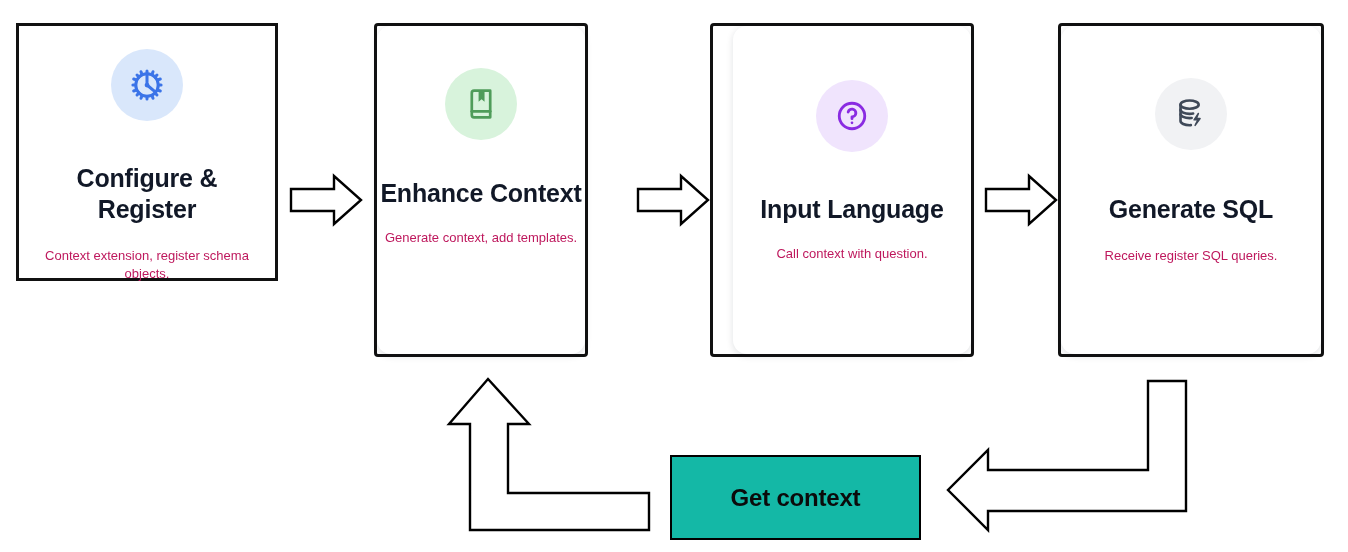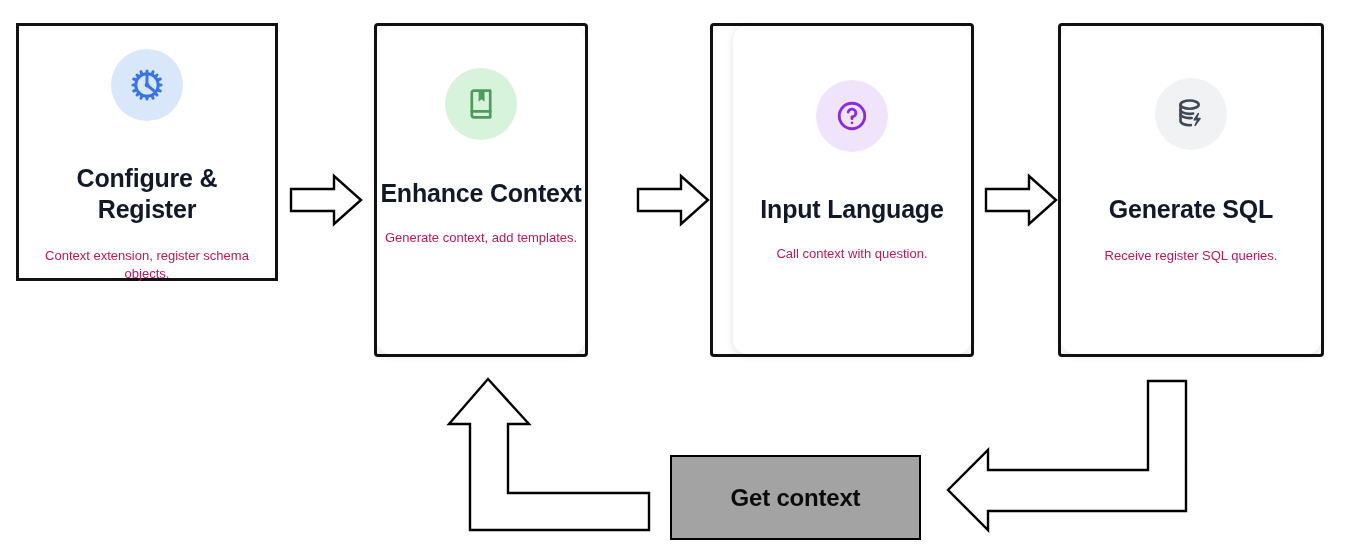--- a/index.html
+++ b/index.html
@@ -88,21 +88,21 @@
     fill: #ffffff;
     stroke: #000000;
     stroke-width: 2.4;
     stroke-linejoin: miter;
   }
 
   
   .ctx-box {
     position: absolute;
     box-sizing: border-box;
-    background: #a3a3a3;
+    background: #14b8a6;
     border: 2.6px solid #000000;
     display: flex;
     align-items: center;
     justify-content: center;
   }
   .ctx-label {
     font-size: 24px;
     font-weight: bold;
     color: #0b0b0b;
     letter-spacing: -0.2px;

